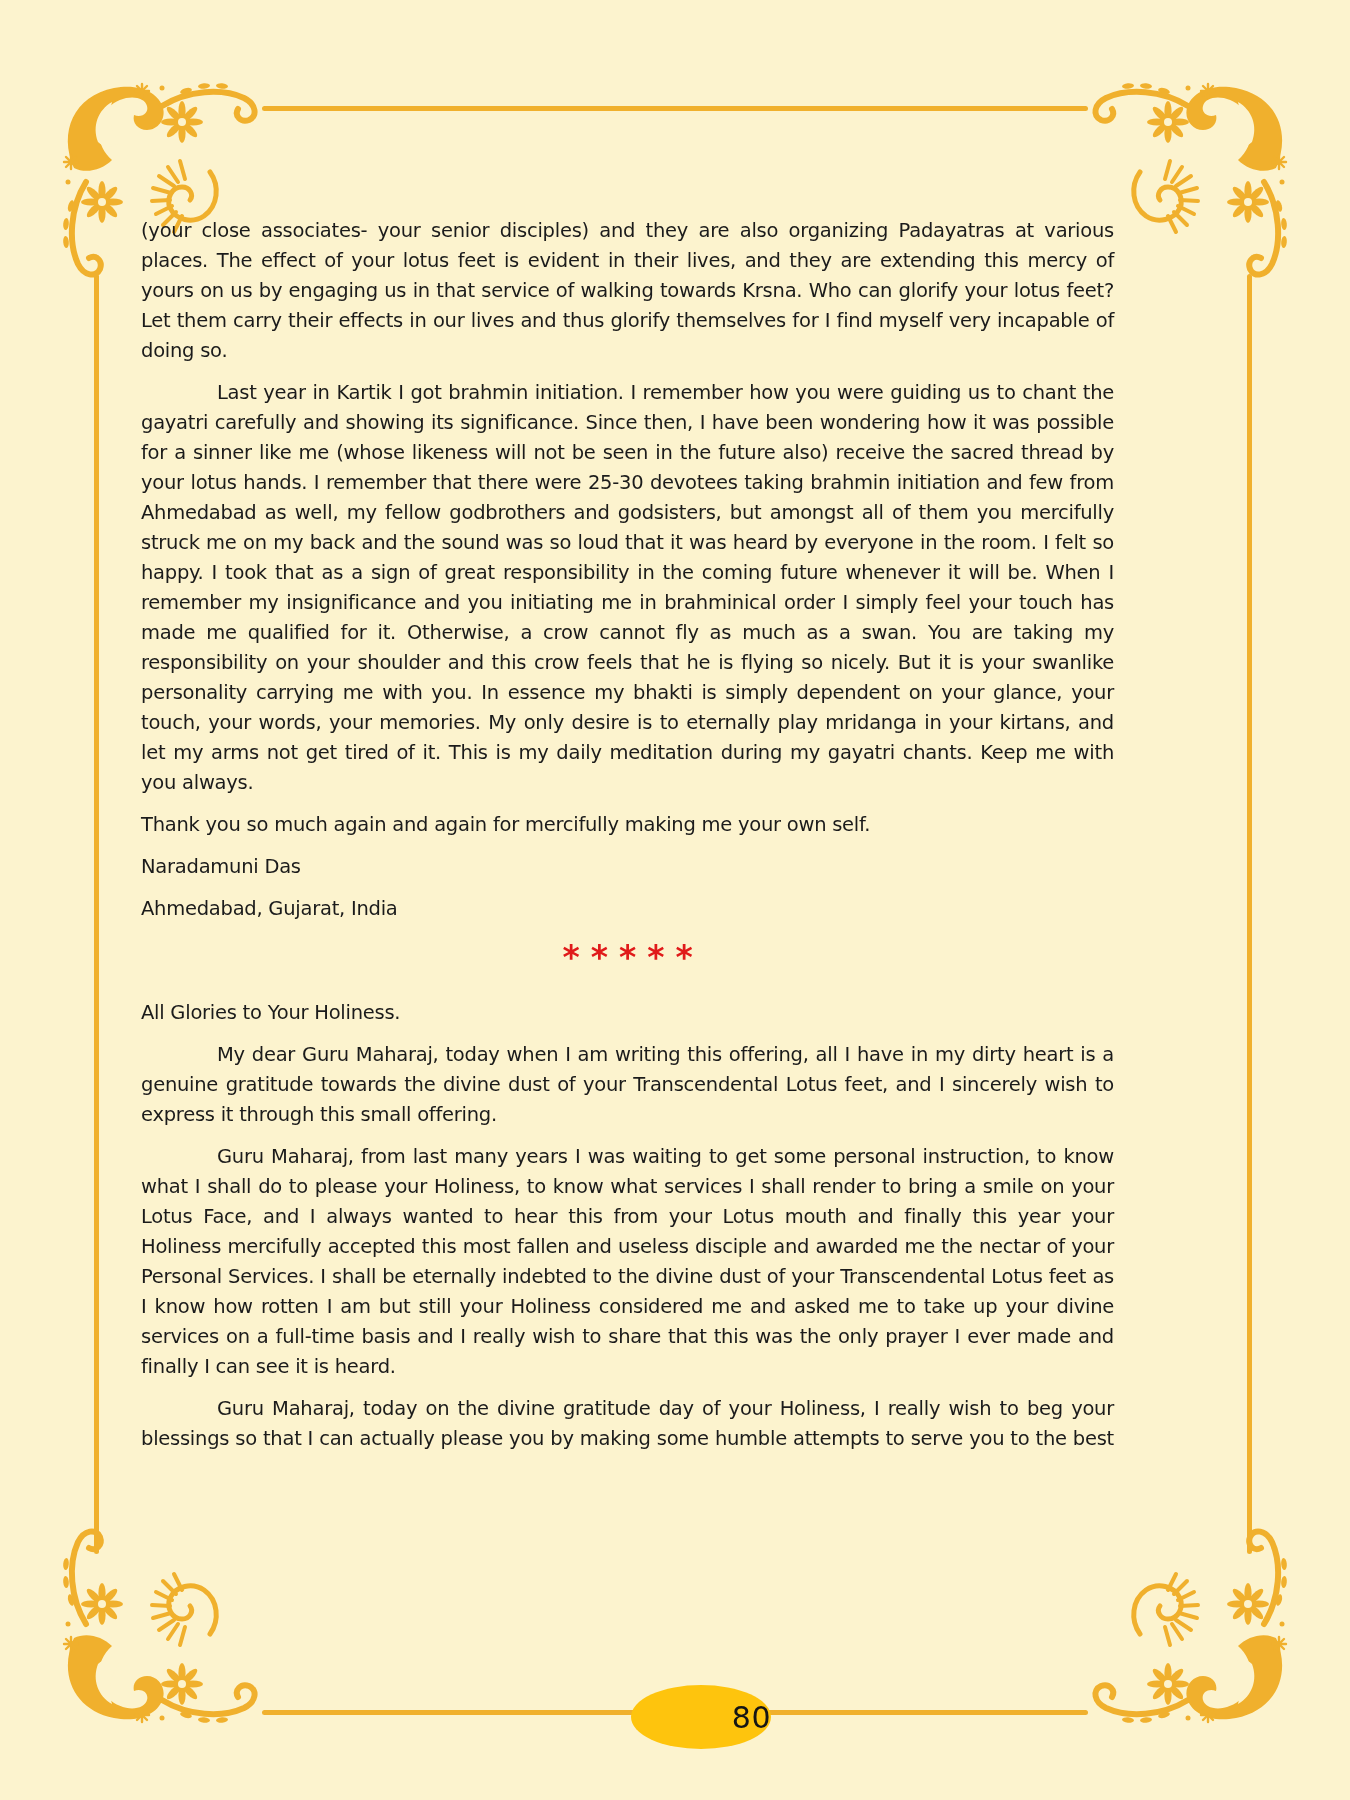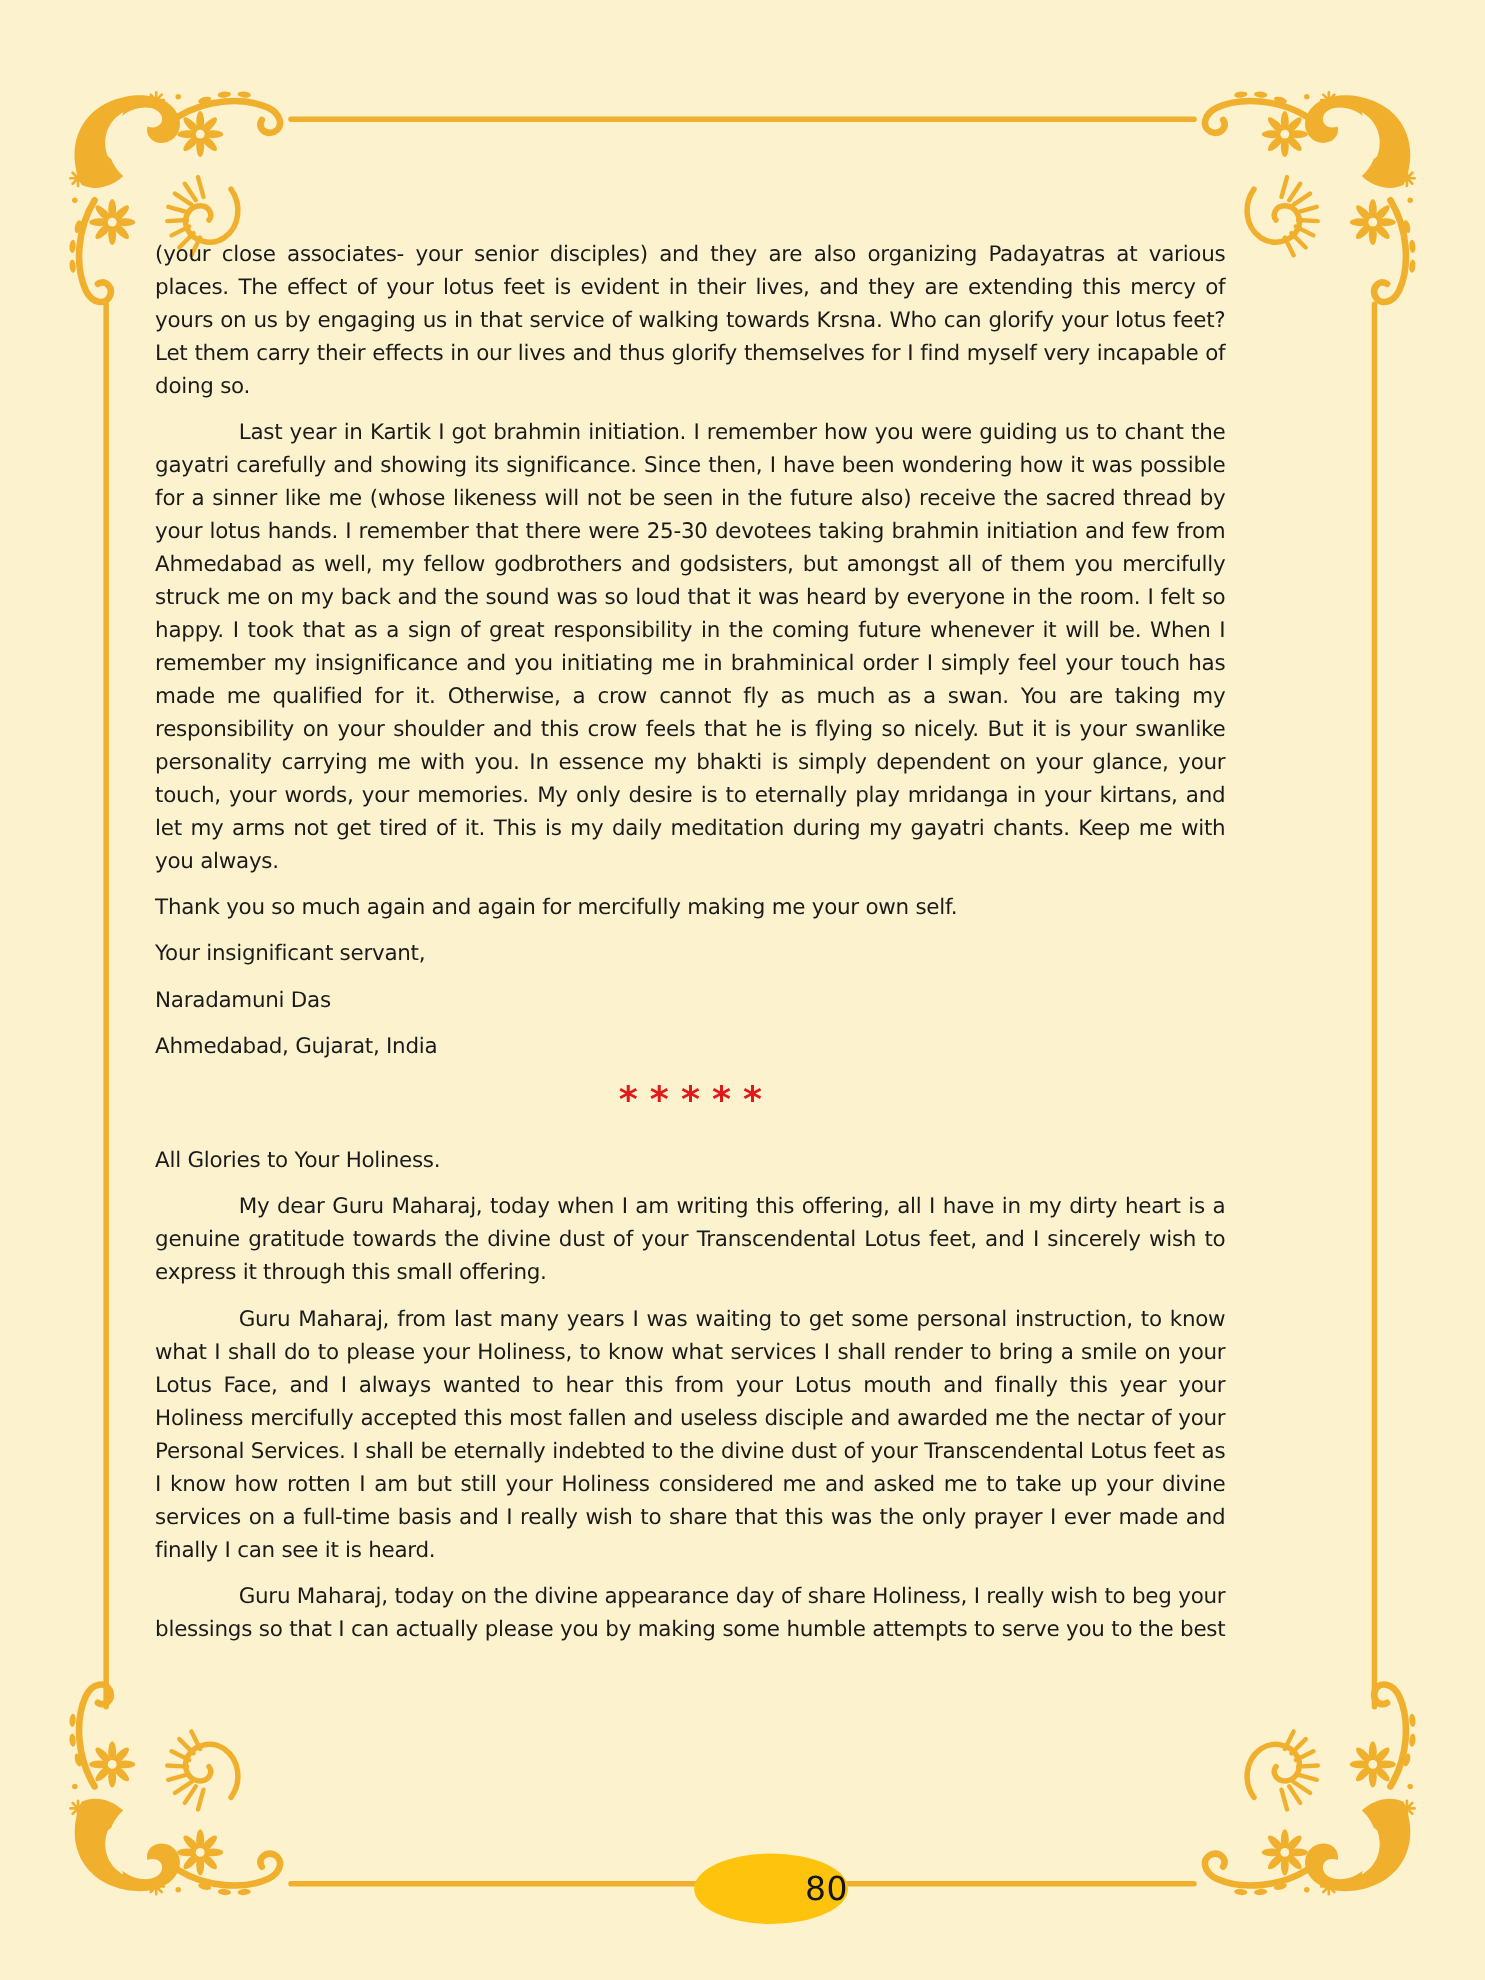--- a/index.html
+++ b/index.html
@@ -160,29 +160,28 @@
   <div class="ornament orn-br">
     <svg>
         <use href="#corner-ornament"></use>
       </svg>
   </div>
 
   <div class="text-col">
     <p>(your close associates- your senior disciples) and they are also organizing Padayatras at various places. The effect of your lotus feet is evident in their lives, and they are extending this mercy of yours on us by engaging us in that service of walking towards Krsna. Who can glorify your lotus feet? Let them carry their effects in our lives and thus glorify themselves for I find myself very incapable of doing so.</p>
     <p class="indent">Last year in Kartik I got brahmin initiation. I remember how you were guiding us to chant the gayatri carefully and showing its significance. Since then, I have been wondering how it was possible for a sinner like me (whose likeness will not be seen in the future also) receive the sacred thread by your lotus hands. I remember that there were 25-30 devotees taking brahmin initiation and few from Ahmedabad as well, my fellow godbrothers and godsisters, but amongst all of them you mercifully struck me on my back and the sound was so loud that it was heard by everyone in the room. I felt so happy. I took that as a sign of great responsibility in the coming future whenever it will be. When I remember my insignificance and you initiating me in brahminical order I simply feel your touch has made me qualified for it. Otherwise, a crow cannot fly as much as a swan. You are taking my responsibility on your shoulder and this crow feels that he is flying so nicely. But it is your swanlike personality carrying me with you. In essence my bhakti is simply dependent on your glance, your touch, your words, your memories. My only desire is to eternally play mridanga in your kirtans, and let my arms not get tired of it. This is my daily meditation during my gayatri chants. Keep me with you always.</p>
     <p>Thank you so much again and again for mercifully making me your own self.</p>
-    <p>Your insignificant servant,</p>
     <p>Naradamuni Das</p>
     <p>Ahmedabad, Gujarat, India</p>
 
     <p class="sep">* * * * *</p>
 
     <p>All Glories to Your Holiness.</p>
     <p class="indent">My dear Guru Maharaj, today when I am writing this offering, all I have in my dirty heart is a genuine gratitude towards the divine dust of your Transcendental Lotus feet, and I sincerely wish to express it through this small offering.</p>
     <p class="indent">Guru Maharaj, from last many years I was waiting to get some personal instruction, to know what I shall do to please your Holiness, to know what services I shall render to bring a smile on your Lotus Face, and I always wanted to hear this from your Lotus mouth and finally this year your Holiness mercifully accepted this most fallen and useless disciple and awarded me the nectar of your Personal Services. I shall be eternally indebted to the divine dust of your Transcendental Lotus feet as I know how rotten I am but still your Holiness considered me and asked me to take up your divine services on a full-time basis and I really wish to share that this was the only prayer I ever made and finally I can see it is heard.</p>
-    <p class="indent continues">Guru Maharaj, today on the divine appearance day of share Holiness, I really wish to beg your blessings so that I can actually please you by making some humble attempts to serve you to the best</p>
+    <p class="indent continues">Guru Maharaj, today on the divine gratitude day of your Holiness, I really wish to beg your blessings so that I can actually please you by making some humble attempts to serve you to the best</p>
   </div>
 
   <div class="page-oval">
     <span>80</span>
   </div>
 
 </div>
 
 </body></html>

